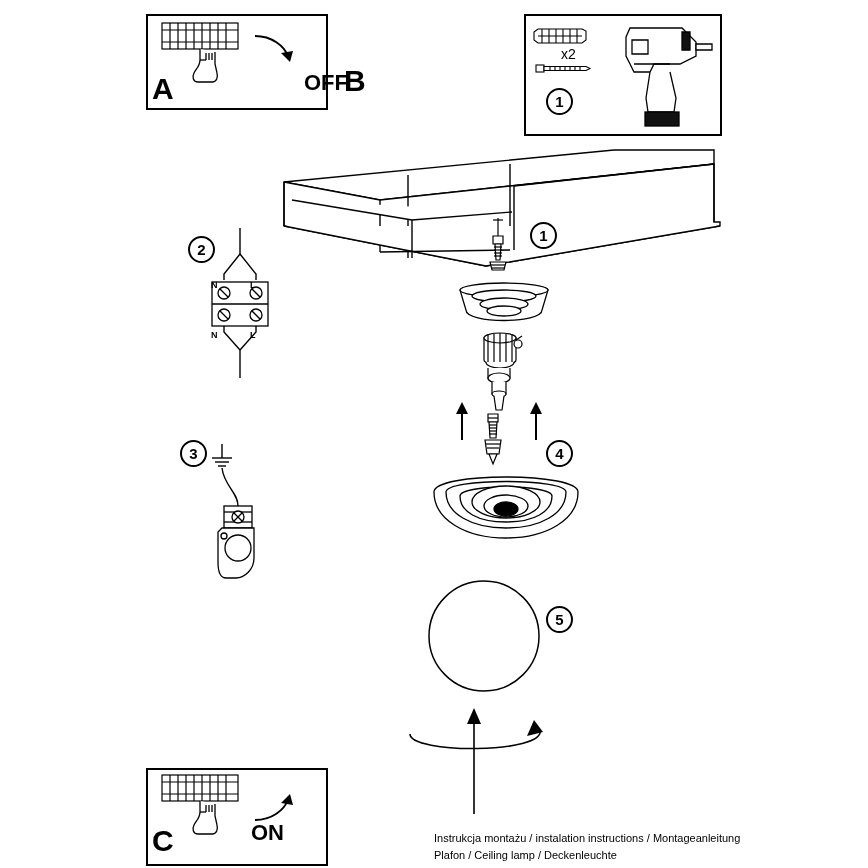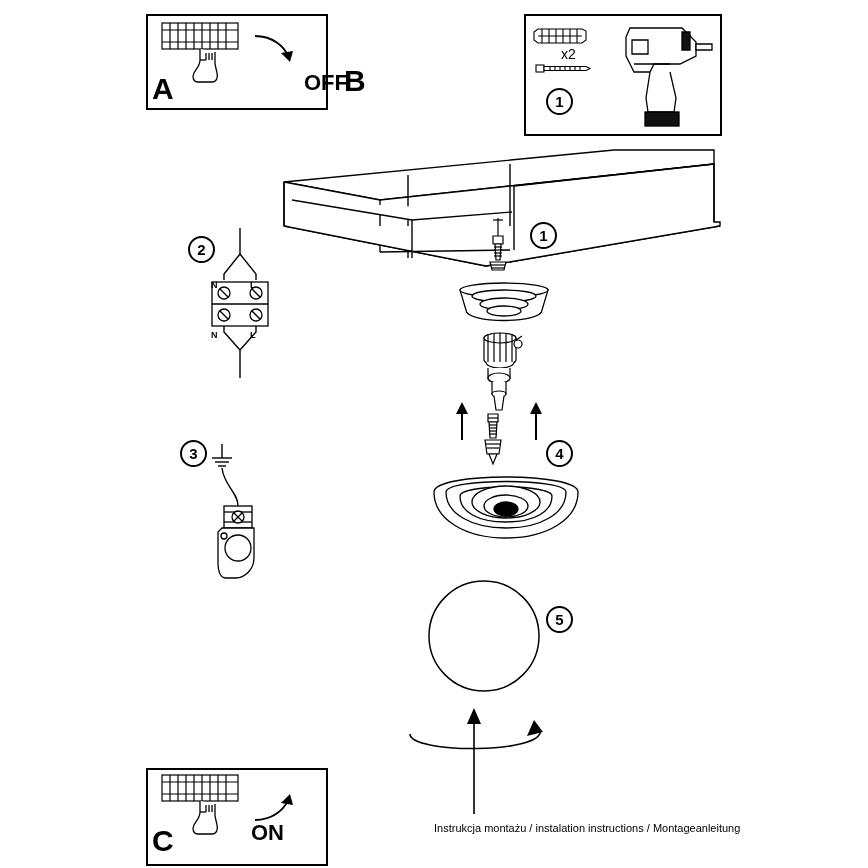--- a/index.html
+++ b/index.html
@@ -53,20 +53,21 @@
     background: #fff;
   }
   .x2 {
     font-size: 14px;
     font-weight: 400;
   }
   .footer-text {
     font-size: 11px;
     line-height: 1.5;
     color: #000;
+    margin-top: 10px;
   }
   .nl-label {
     font-size: 9px;
     font-weight: 700;
   }
   svg { display: block; overflow: visible; }
 </style>
 </head>
 <body>
 
@@ -389,15 +390,16 @@
       </g>
       <polygon points="130,22 121,31 133,33" fill="#000"></polygon>
     </svg>
   </div>
 
   <div class="abs big-letter" style="left:152px; top:826px;">C</div>
   <div class="abs onoff" style="left:251px; top:822px;">ON</div>
 
   <div class="abs footer-text" style="left:434px; top:820px; width:400px;">
     <div>Instrukcja montażu / instalation instructions / Montageanleitung</div>
+    <div>Plafon / Ceiling lamp / Deckenleuchte</div>
   </div>
 
 </div>
 
 </body></html>

